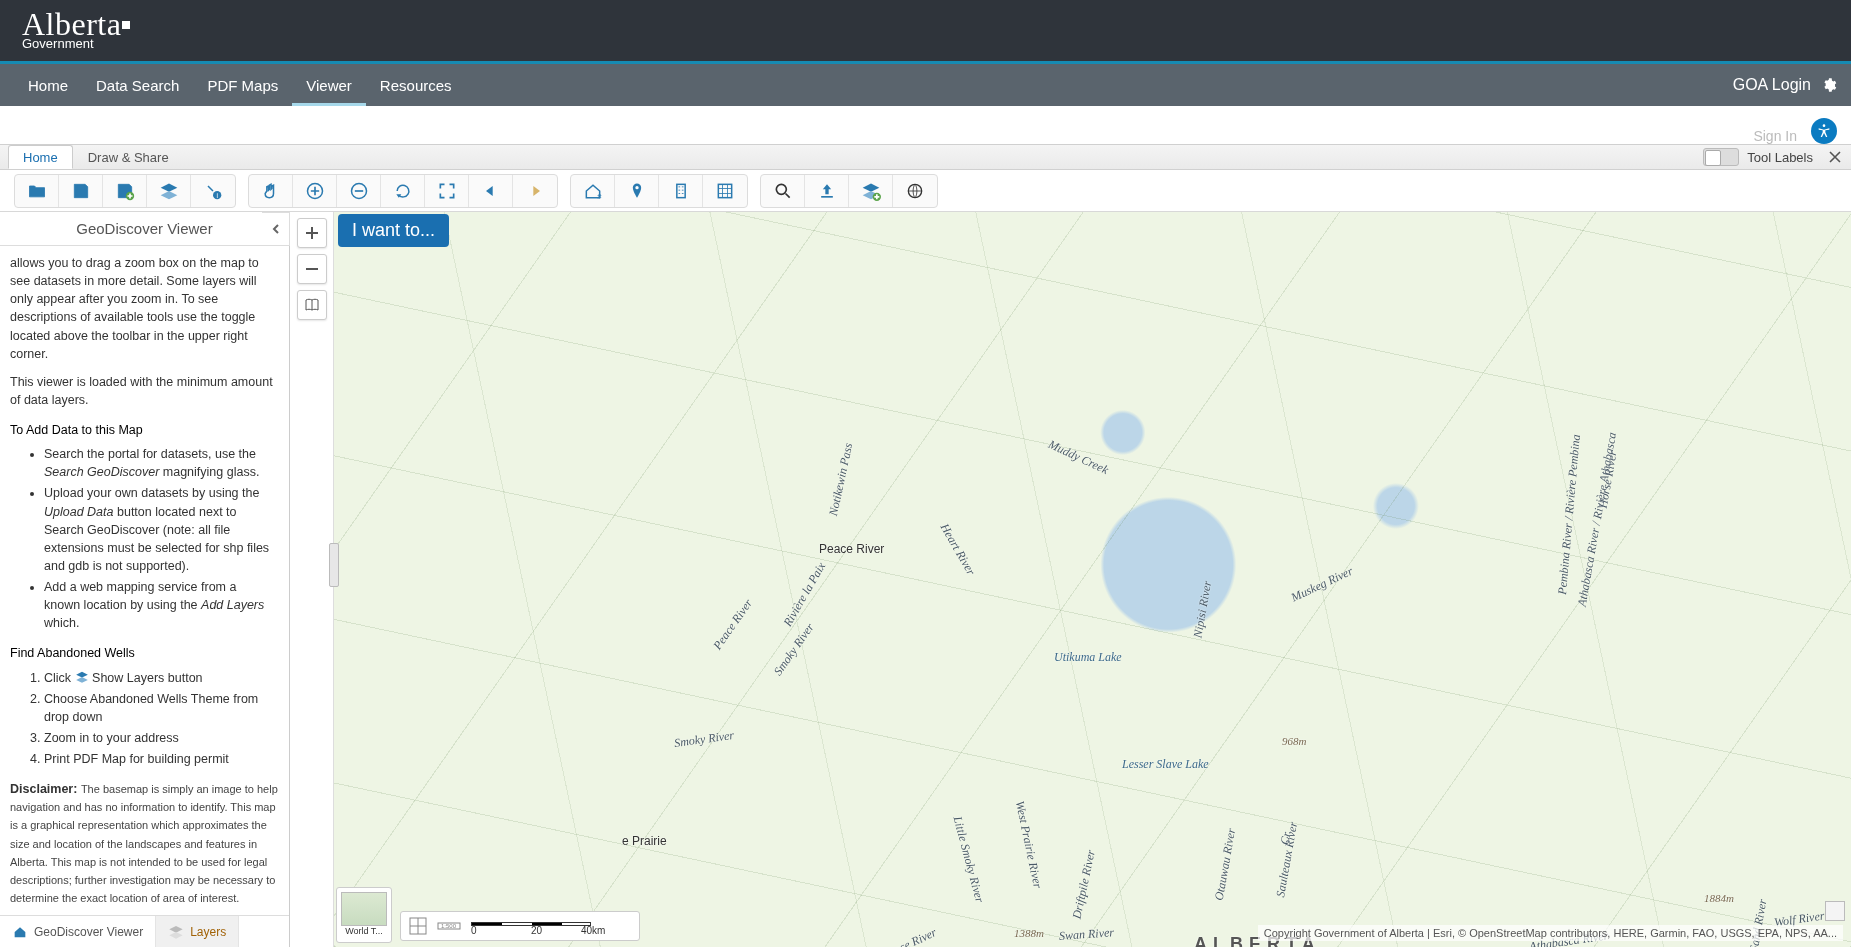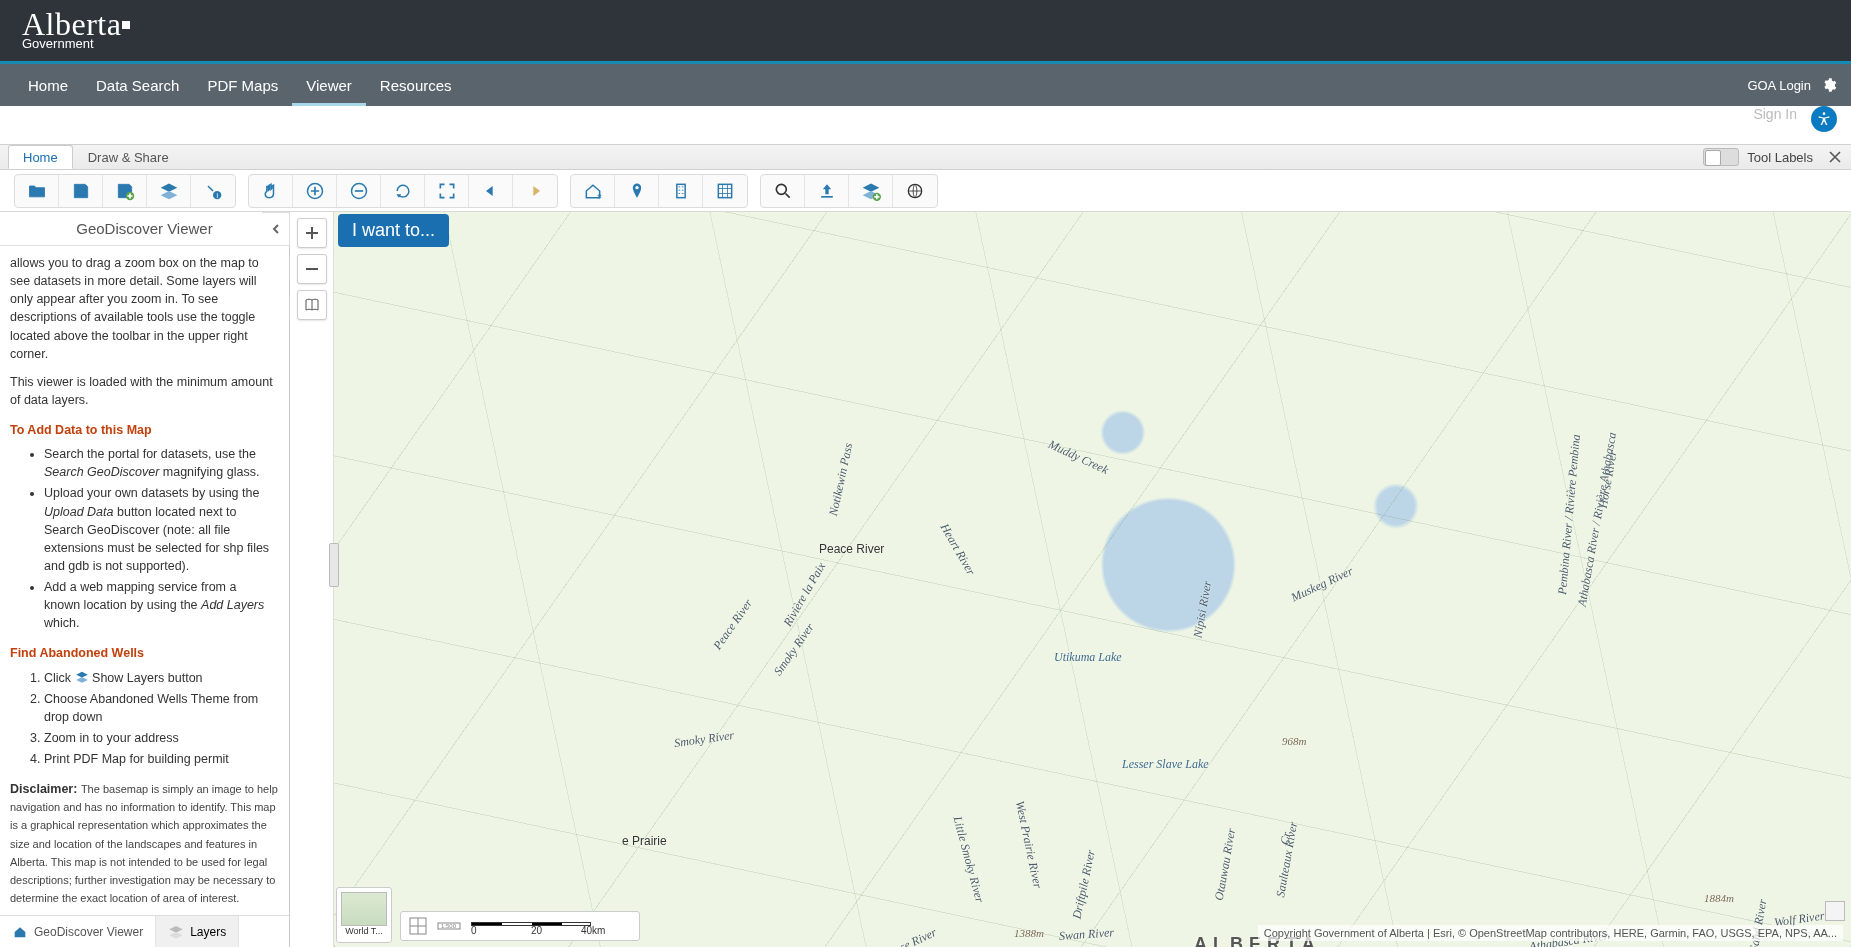--- a/index.html
+++ b/index.html
@@ -11,25 +11,25 @@
   .ab-logo { color: #fff; }
   .ab-logo-script { font-family: "Brush Script MT", cursive; font-size: 32px; line-height: 28px; letter-spacing:0.5px;}
   .ab-logo-sq { display:inline-block; width:8px; height:8px; background:#fff; margin-left:1px; vertical-align:6px;}
   .ab-logo-sub { font-size: 13px; margin-top:-2px; }
 
   
   .nav { background: #5a646d; height: 42px; display: flex; align-items: center; padding: 0 14px; color:#fff; }
   .nav-item { padding: 0 14px; height:42px; display:flex; align-items:center; font-size:15px; cursor:pointer; }
   .nav-item.active { border-bottom: 3px solid #a6d8ea; padding-top:3px;}
   .nav-spacer { flex:1; }
-  .nav-login { font-size:13px; margin-right:10px; cursor:pointer;}
+  .nav-login { font-size:16px; margin-right:10px; cursor:pointer;}
   .nav-gear { width:16px; height:16px; cursor:pointer; }
 
   
-  .signin-strip { height: 38px; background:#fff; display:flex; align-items:flex-start; justify-content:flex-end; padding-right:14px; gap:14px; }
+  .signin-strip { height: 38px; background:#fff; display:flex; align-items:flex-end; justify-content:flex-end; padding-right:14px; gap:14px; }
   .signin-text { color:#bbb; font-size:14px; }
   .a11y-btn { width:26px; height:26px; border-radius:50%; background:#0b7bc1; display:flex; align-items:center; justify-content:center; cursor:pointer;}
   .a11y-btn svg { fill:#fff; width:16px; height:16px;}
 
   
   .ribbon-tabs { height: 26px; background: linear-gradient(#f4f4f4,#eaeaea); border-top:1px solid #d0d0d0; border-bottom:1px solid #d0d0d0; display:flex; align-items:stretch; padding-left:8px;}
   .rtab { padding: 0 14px; display:flex; align-items:center; font-size:13px; color:#555; cursor:pointer; border:1px solid transparent;}
   .rtab.active { background:#fff; border:1px solid #ccc; border-bottom-color:#fff; color:#1a6fb0; border-radius:3px 3px 0 0;}
   .rtab-spacer { flex:1; }
   .tool-labels { display:flex; align-items:center; gap:8px; padding-right:10px; font-size:13px; color:#444;}
@@ -45,32 +45,32 @@
   .tbtn svg { width:20px; height:20px; }
   .ic-blue { fill:#2a7ab0; stroke:#2a7ab0; }
 
   
   .main { position:absolute; top: 212px; left:0; right:0; bottom:0; display:flex; }
   
   .left-panel { width: 290px; background:#fff; border-right:1px solid #ccc; display:flex; flex-direction:column; position:relative;}
   .lp-title { height:34px; border-bottom:1px solid #ddd; display:flex; align-items:center; justify-content:center; position:relative; font-size:15px; color:#555;}
   .lp-collapse { position:absolute; right:-1px; top:0; width:28px; height:34px; border:1px solid #ddd; border-left:none; background:#fff; display:flex; align-items:center; justify-content:center; cursor:pointer;}
   .lp-body { flex:1; overflow-y:auto; padding: 8px 10px; font-size:12.5px; line-height:1.45; color:#333; }
-  .lp-body .hgreen { color:#c2410c; font-weight:bold; margin:12px 0 6px; }
+  .lp-body .hgreen { color:#000000; font-weight:normal; margin:12px 0 6px; }
   .lp-body ul, .lp-body ol { padding-left: 26px; margin:4px 8px;}
   .lp-body li { margin-bottom:3px; }
   .lp-body em { font-style:italic;}
   .lp-body a { color:#1a6fb0; text-decoration:underline;}
   .disc-label { font-weight:bold; }
   .disc-text { font-size:11px; color:#444; line-height:1.35;}
 
   .lp-bottom-tabs { height:32px; border-top:1px solid #ddd; display:flex;}
   .lpb { flex:0 0 auto; padding:0 12px; display:flex; align-items:center; gap:6px; border-right:1px solid #e4e4e4; cursor:pointer; font-size:12px; color:#555;}
   .lpb.active { background:#fff;}
-  .lpb.inactive{ background:#f0f0f0; color:#000000;}
+  .lpb.inactive{ background:#f0f0f0; color:#a16207;}
 
   
   .map-wrap { flex:1; position:relative; display:flex; }
   .map-strip { width:44px; background:#fff; border-right:1px solid #ddd; display:flex; flex-direction:column; align-items:center; padding-top:6px; gap:6px; position:relative; z-index:5;}
   .map-strip .iwant { position:absolute; left:48px; top:2px; background:#1a6fb0; color:#fff; font-size:18px; padding:6px 14px; border-radius:4px; white-space:nowrap; cursor:pointer; z-index:6;}
   .ctrl { width:30px; height:30px; border:1px solid #ccc; border-radius:3px; background:#fff; display:flex; align-items:center; justify-content:center; cursor:pointer; box-shadow:0 1px 2px rgba(0,0,0,.1);}
   .ctrl svg{ width:16px;height:16px; fill:#666;}
   .drag-handle{ position:absolute; right:-6px; top:45%; width:10px; height:44px; background:#e7e7e7; border:1px solid #bbb; border-radius:2px; cursor:ew-resize;}
 
   .map-canvas { flex:1; position:relative; overflow:hidden; }

